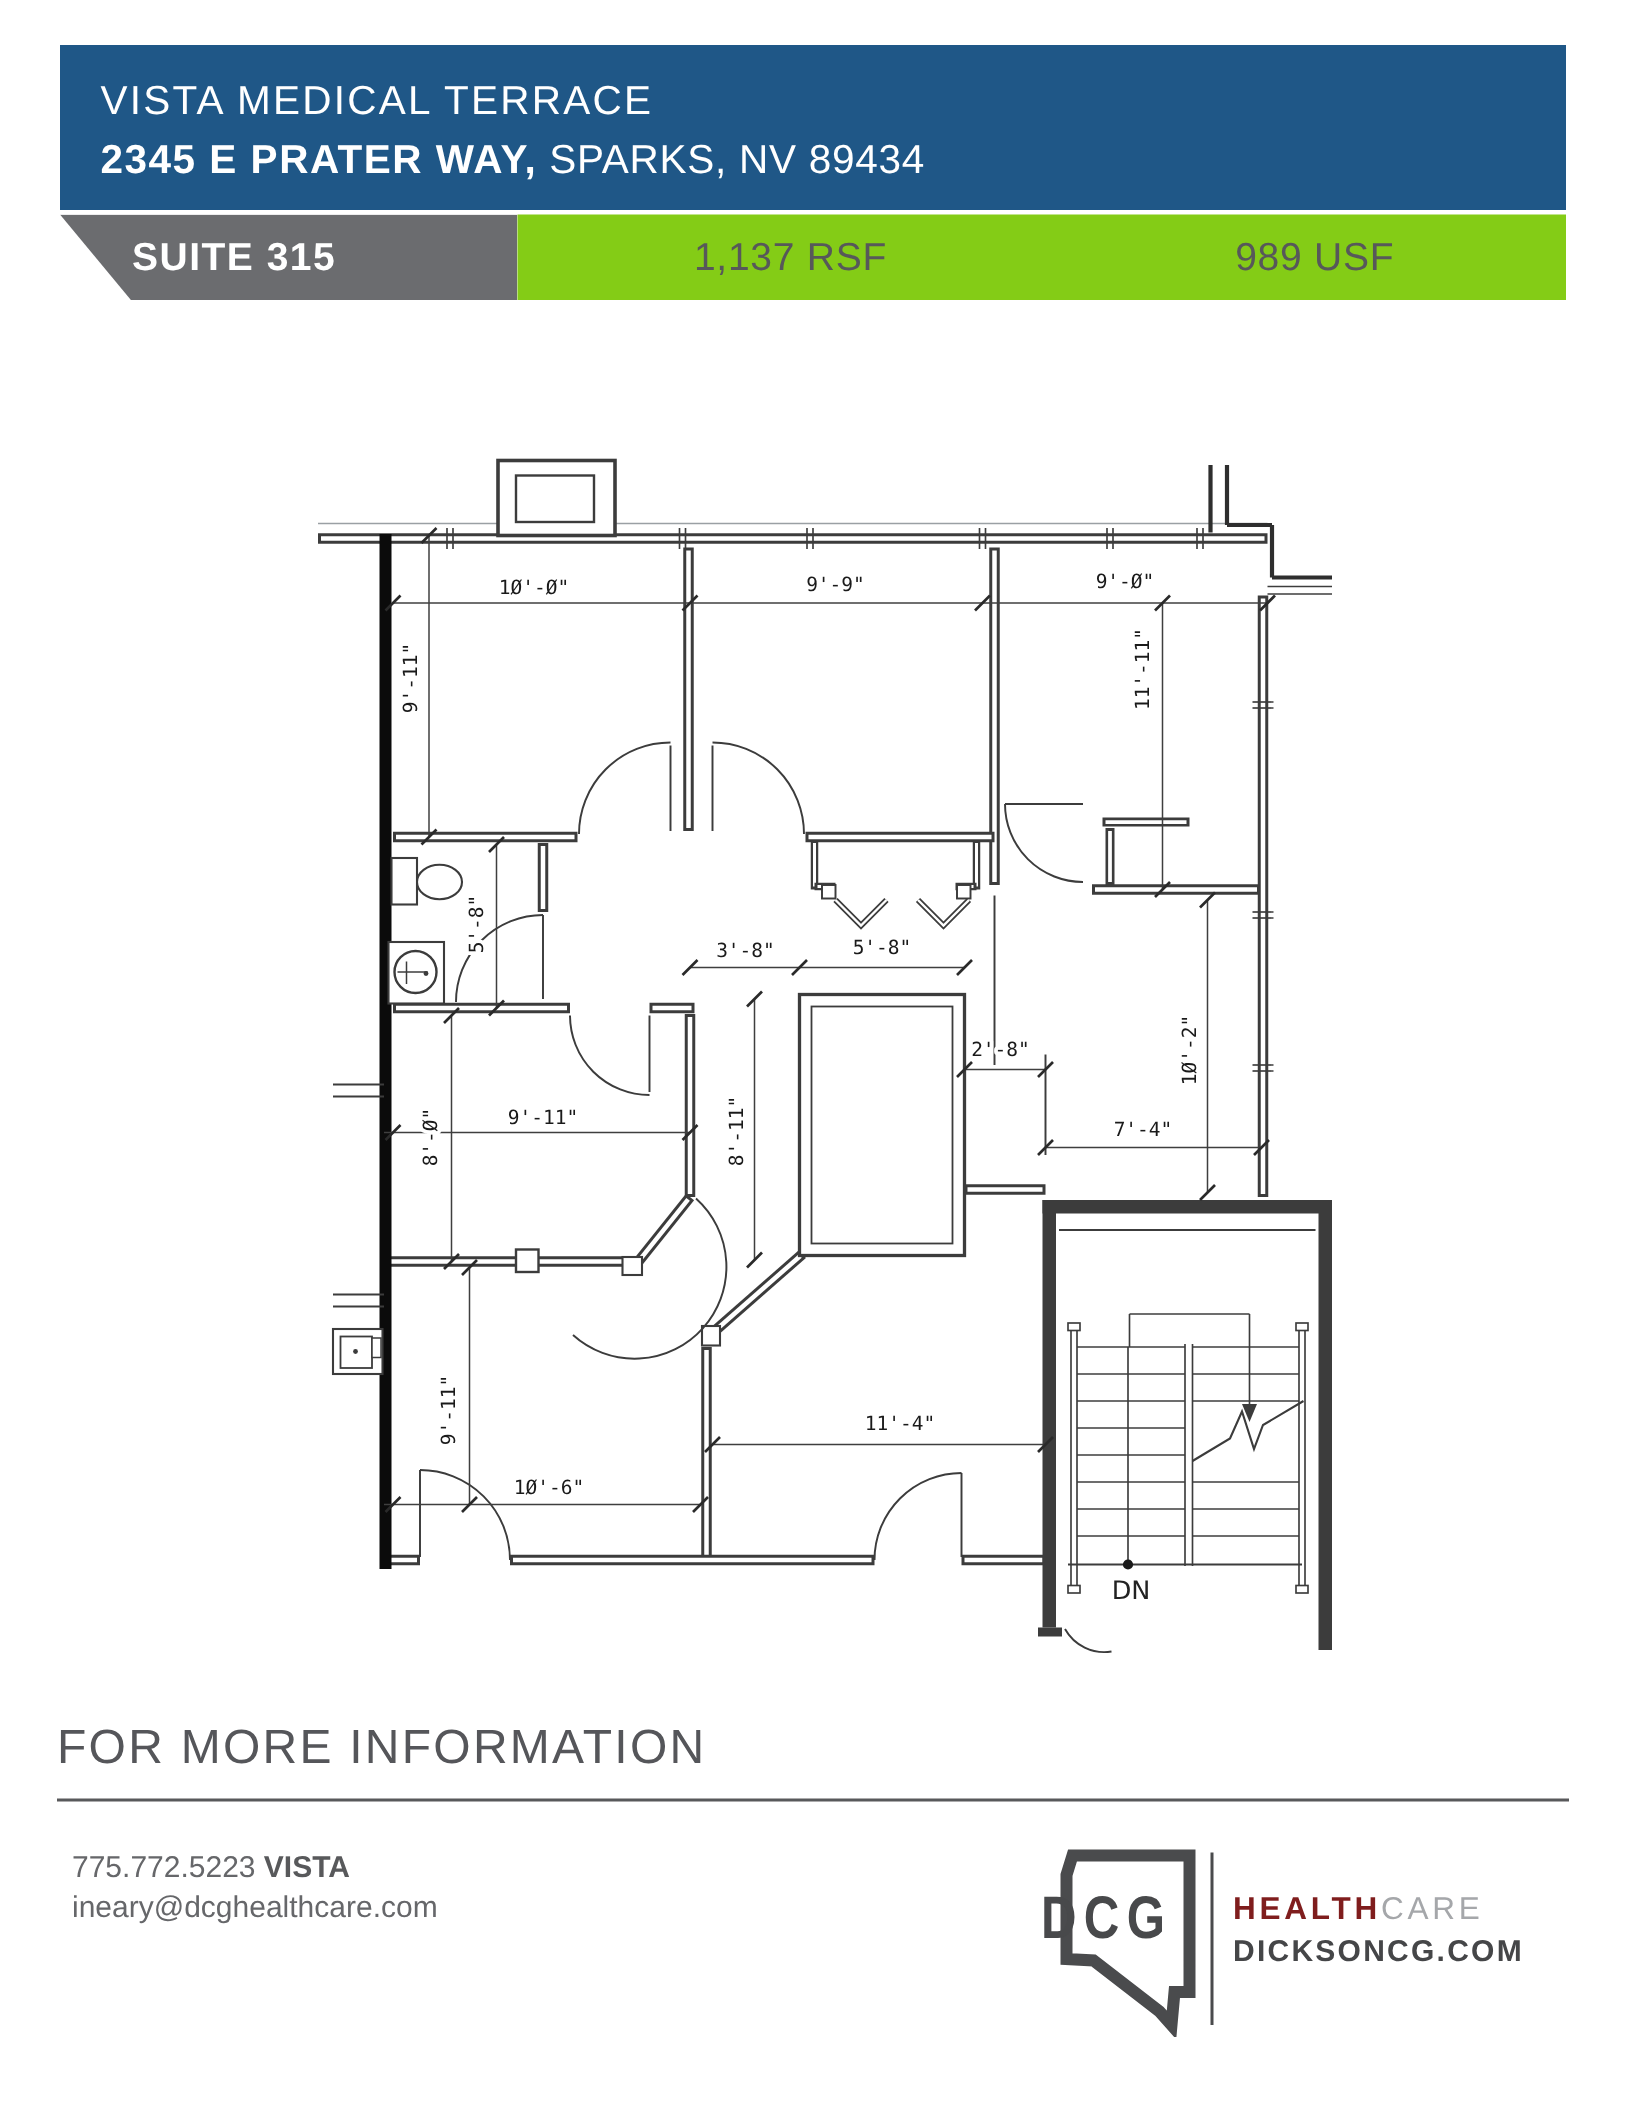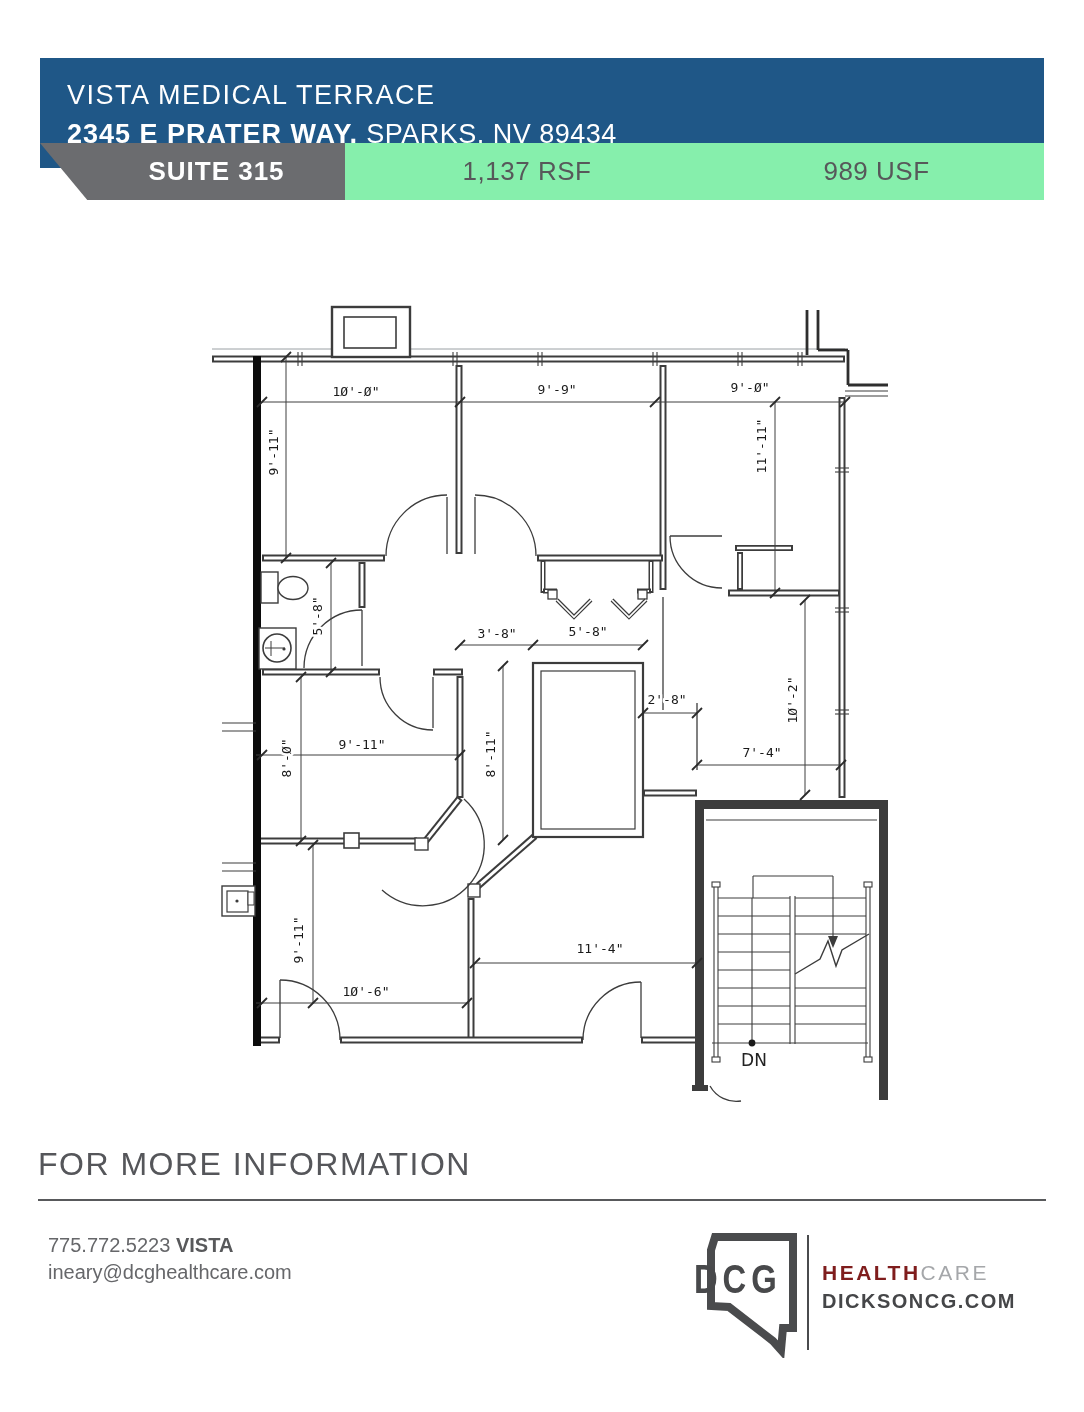--- a/index.html
+++ b/index.html
@@ -3,34 +3,34 @@
 <meta charset="utf-8">
 <style>
   html,body{margin:0;padding:0;}
   body{
     width:1084px;height:1412px;position:relative;background:#ffffff;
     font-family:"Liberation Sans", sans-serif;overflow:hidden;
   }
   
   .header-bar{
     position:absolute;left:40px;top:30px;width:1004px;height:110px;
-    background:#1f5787;color:#ffffff;box-sizing:border-box;padding:19px 0 0 27px;margin-top:28px;
+    background:#1f5787;color:#ffffff;box-sizing:border-box;padding:19px 0 0 27px;
   }
   .header-line1{font-size:27px;font-weight:500;letter-spacing:1.5px;line-height:36px;}
   .header-line2{font-size:27px;font-weight:400;letter-spacing:.5px;line-height:36px;margin-top:3px;}
   .header-line2 b{font-weight:700;letter-spacing:1px;}
   .ribbon{
     position:absolute;left:40px;top:143px;width:305px;height:57px;background:#6b6c6f;
     clip-path:polygon(0 0,100% 0,100% 100%,15.5% 100%);
-    display:flex;align-items:center;justify-content:center;
+    display:flex;align-items:center;justify-content:flex-start;
     color:#fff;font-size:26px;font-weight:600;letter-spacing:1px;
     box-sizing:border-box;padding-left:48px;
   }
   .info-bar{
-    position:absolute;left:345px;top:143px;width:699px;height:57px;background:#86efac;
+    position:absolute;left:345px;top:143px;width:699px;height:57px;background:#84cc16;
     color:#57585a;font-size:26px;font-weight:500;letter-spacing:.5px;
   }
   .info-bar .cell{position:absolute;top:0;height:57px;display:flex;align-items:center;justify-content:center;}
   .cell-rsf{left:0;width:364px;}
   .cell-usf{left:364px;width:335px;}
   
   .plan-svg{position:absolute;left:205px;top:295px;width:700px;height:810px;}
   .dimtxt{
     font-family:"DejaVu Sans Mono", monospace;font-size:13px;fill:#1a1a1a;
     paint-order:stroke;stroke:#ffffff;stroke-width:5px;stroke-linejoin:round;

